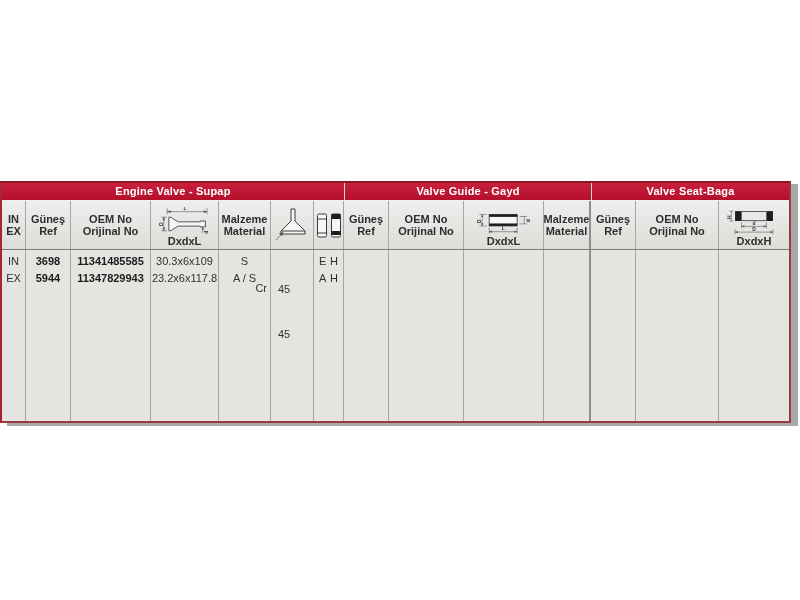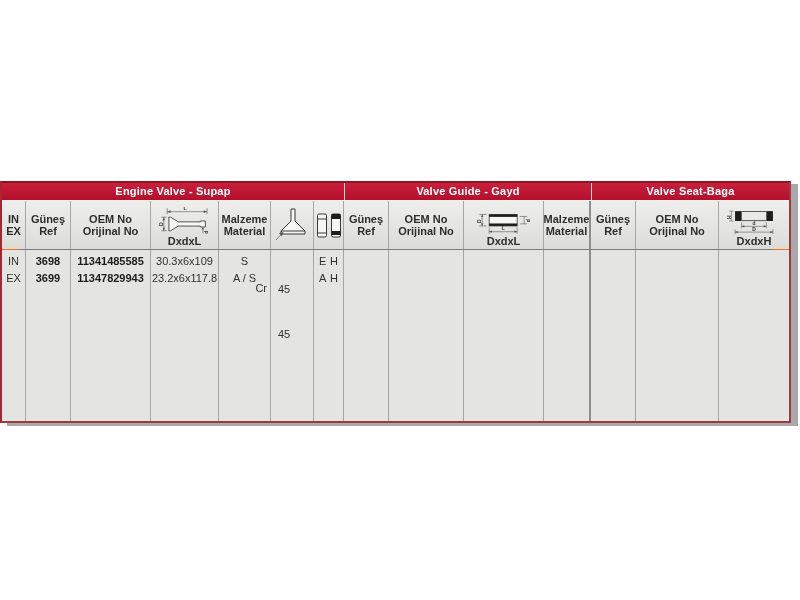--- a/index.html
+++ b/index.html
@@ -19,21 +19,21 @@
   }
   
   .section-bar{display:flex;gap:1px;background:#d8d8d5;height:17px;border-bottom:1px solid #f0f0ee;}
   .section-title{
     background:linear-gradient(#c9203c,#b30f2b);
     color:#ffffff;font-weight:bold;font-size:11px;line-height:17px;
     text-align:center;letter-spacing:.2px;
   }
   .s1{width:342px;}.s2{width:246px;}.s3{flex:1;}
   
-  .grid{display:grid;grid-template-columns:24px 45px 80px 68px 52px 43px 30px 45px 75px 80px 47px 45px 83px 1fr;border-radius:19px;}
+  .grid{display:grid;grid-template-columns:24px 45px 80px 68px 52px 43px 30px 45px 75px 80px 47px 45px 83px 1fr;}
   .cell{border-right:1px solid #a6a6a6;box-sizing:border-box;overflow:hidden;}
   .cell.sec-end{border-right:2px solid #8f8f8f;}
   .grid .cell:last-child{border-right:none;}
   
   .header-row{height:48px;border-bottom:1px solid #7d7d7d;}
   .header-row .cell{
     background:linear-gradient(#eeeeec,#dcdcd9);
     display:flex;flex-direction:column;align-items:center;justify-content:center;
     font-weight:bold;font-size:11px;line-height:12px;color:#2d2d2d;text-align:center;
   }
@@ -211,21 +211,21 @@
 
   <div class="grid body-row">
 
     <div class="cell">
       <div class="line">IN</div>
       <div class="line">EX</div>
     </div>
 
     <div class="cell">
       <div class="line bold">3698</div>
-      <div class="line bold">3699</div>
+      <div class="line bold">5944</div>
     </div>
 
     <div class="cell">
       <div class="line bold">11341485585</div>
       <div class="line bold">11347829943</div>
     </div>
 
     <div class="cell">
       <div class="line">30.3x6x109</div>
       <div class="line">23.2x6x117.8</div>

